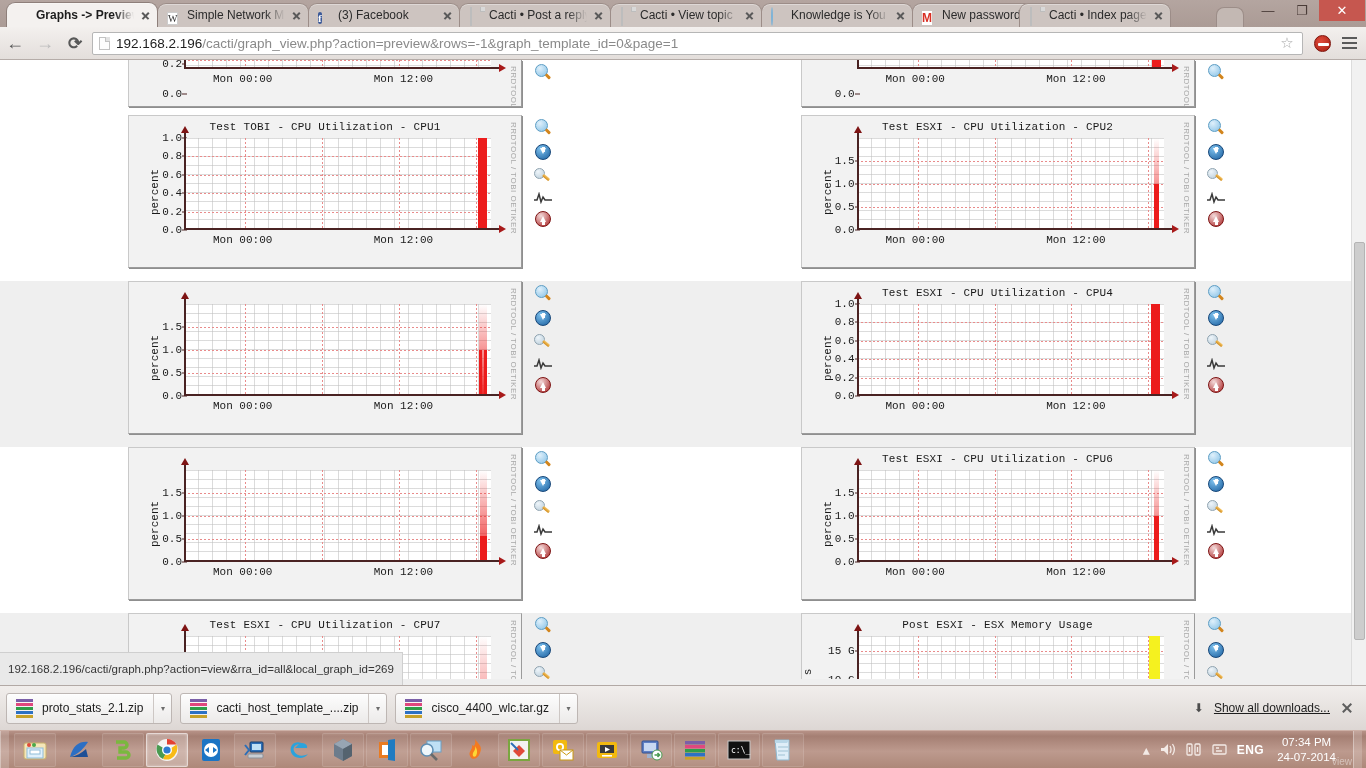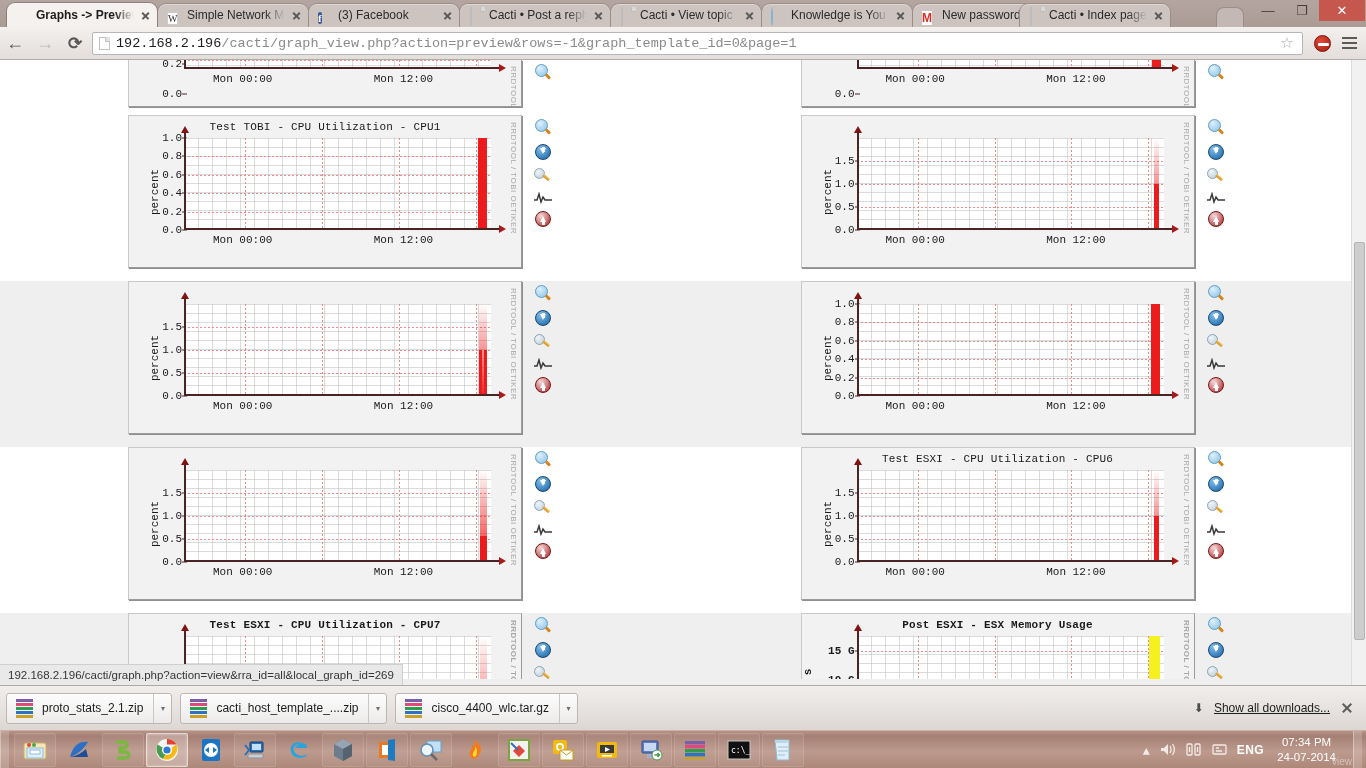--- a/index.html
+++ b/index.html
@@ -141,21 +141,21 @@
     width: 11px; height: 13px; background: #fdfdfd;
     border: 1px solid #c2c2c2; margin: 0 6px 0 2px; position: relative; flex: 0 0 11px;
   }
   .omni-pageicon::after {
     content: ""; position: absolute; right: -1px; top: -1px;
     width: 4px; height: 4px; background: #e2e2e2;
     border-left: 1px solid #c2c2c2; border-bottom: 1px solid #c2c2c2;
   }
   .omni-url {
     font-size: 13.5px; color: #8a8a8a; white-space: nowrap;
-    font-family: Liberation Mono, monospace;
+    font-family: Liberation Sans, sans-serif;
   }
   .omni-url b { color: #1d1d1d; font-weight: normal; }
   .omni-star {
     flex: 0 0 22px; text-align: center; font-size: 15px; color: #a9a9a9;
   }
   .ext-icon {
     width: 26px; height: 30px; display: flex; align-items: center; justify-content: center;
   }
   .ext-dot {
     width: 17px; height: 17px; border-radius: 50%;
@@ -200,21 +200,21 @@
     position: relative; width: 394px; height: 153px;
     background: #f2f2f2;
     border: 1px solid #c9c9c9;
     border-right-color: #9b9b9b; border-bottom-color: #9b9b9b;
     box-shadow: 1px 1px 0 #8f8f8f;
     overflow: hidden;
   }
   .graphbox.clipped-top {
     height: 47px; border-top: none;
   }
-  .graphbox.clipped-bottom { height: 66px; border-bottom: none; box-shadow: none; font-weight: bold; }
+  .graphbox.clipped-bottom { height: 66px; border-bottom: none; box-shadow: none; }
 
   .gtitle {
     position: absolute; left: 0; top: 5px; width: 100%;
     text-align: center; font-family: "Liberation Mono", monospace;
     font-size: 11px; color: #1a1a1a; letter-spacing: .2px;
     white-space: nowrap;
   }
   .ylabel {
     position: absolute; left: 3px; top: 50%;
     transform: translateY(-50%) rotate(-90deg);
@@ -360,21 +360,21 @@
     position: absolute; left: 2px; width: 11px;
     top: 182px; height: 398px;
     background: #cdcdcd; border: 1px solid #b4b4b4; border-radius: 2px;
   }
 
   
   .statusbubble {
     position: absolute; left: 0; bottom: 0; height: 21px;
     max-width: 460px;
     background: #e9e9e9; border: 1px solid #cfcfcf; border-left: none; border-bottom: none;
-    display: flex; align-items: center; padding: 4px 8px;
+    display: flex; align-items: center; padding: 16px 8px;
     font-size: 11.5px; color: #363636;
     white-space: nowrap; overflow: hidden;
     z-index: 30;
   }
 
   
   .shelf {
     position: absolute; left: 0; bottom: 0; width: 1366px; height: 45px;
     background: linear-gradient(to bottom,#f1eeec,#ddd7d4);
     border-top: 1px solid #b2a9a5;
@@ -635,20 +635,21 @@
             <span class="gicon ic-spike">
               <svg width="18" height="12" viewBox="0 0 18 12">
                   <polyline points="0,8 3,8 5,2 7,10 9,5 11,8 18,8" fill="none" stroke="#3a3a3a" stroke-width="1.5"></polyline>
                 </svg>
             </span>
             <span class="gicon ic-up"></span>
           </div>
         </div>
         <div class="cell right">
           <div class="graphbox">
+            <div class="gtitle">Test ESXI - CPU Utilization - CPU2</div>
             <div class="ylabel">percent</div>
             <div class="ytickwrap">
               <span class="ytick" style="top:25%">1.5</span>
                 <span class="dash" style="top:25%"></span>
               <span class="ytick" style="top:50%">1.0</span>
                 <span class="dash" style="top:50%"></span>
               <span class="ytick" style="top:75%">0.5</span>
                 <span class="dash" style="top:75%"></span>
               <span class="ytick" style="top:100%">0.0</span>
                 <span class="dash" style="top:100%"></span>
@@ -723,20 +724,21 @@
             <span class="gicon ic-spike">
               <svg width="18" height="12" viewBox="0 0 18 12">
                   <polyline points="0,8 3,8 5,2 7,10 9,5 11,8 18,8" fill="none" stroke="#3a3a3a" stroke-width="1.5"></polyline>
                 </svg>
             </span>
             <span class="gicon ic-up"></span>
           </div>
         </div>
         <div class="cell right">
           <div class="graphbox">
+            <div class="gtitle">Test ESXI - CPU Utilization - CPU4</div>
             <div class="ylabel">percent</div>
             <div class="ytickwrap">
               <span class="ytick" style="top:0%">1.0</span>
                 <span class="dash" style="top:0%"></span>
               <span class="ytick" style="top:20%">0.8</span>
                 <span class="dash" style="top:20%"></span>
               <span class="ytick" style="top:40%">0.6</span>
                 <span class="dash" style="top:40%"></span>
               <span class="ytick" style="top:60%">0.4</span>
                 <span class="dash" style="top:60%"></span>

